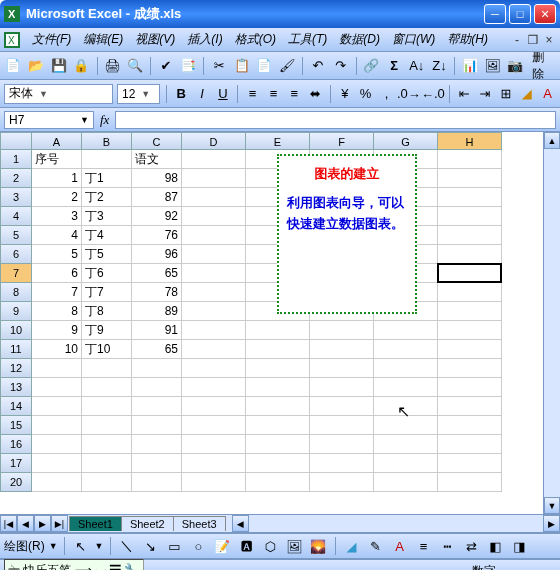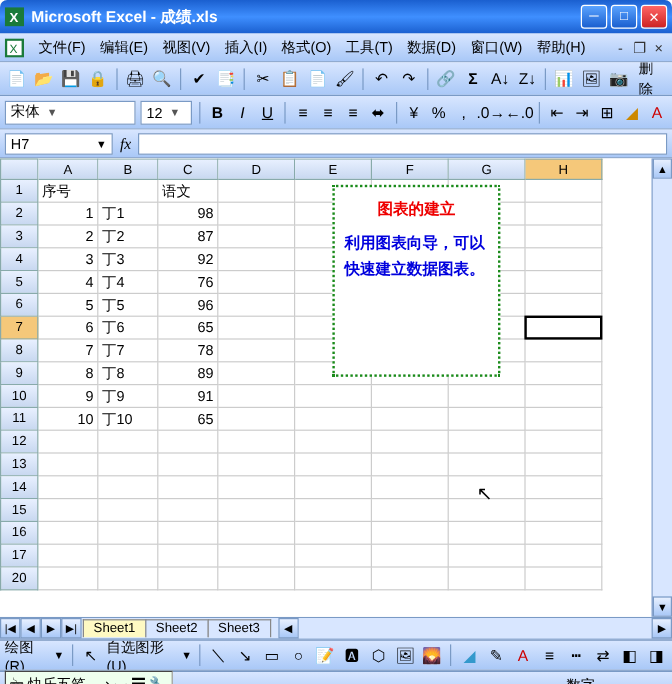--- a/index.html
+++ b/index.html
@@ -5,21 +5,21 @@
 * { box-sizing: border-box; margin: 0; padding: 0; font-family: "SimSun", Arial, sans-serif; }
 body { background: #fff; font-size: 12px; overflow: hidden; width: 560px; height: 570px; }
 .titlebar { background: linear-gradient(#1a5fcf,#3f8fff,#1a5fcf); color: #fff; height: 28px; display: flex; align-items: center; padding: 0 4px; border-radius: 6px 6px 0 0; }
 .titlebar .icon { width: 16px; height: 16px; margin-right: 6px; }
 .titlebar .title { flex: 1; font-weight: bold; font-size: 13px; }
 .winbtns { display: flex; gap: 3px; }
 .winbtn { width: 22px; height: 20px; background: linear-gradient(#5aa3ff,#1a5fcf); border: 1px solid #fff; border-radius: 3px; color: #fff; display: flex; align-items: center; justify-content: center; font-size: 11px; cursor: pointer; }
 .winbtn.close { background: linear-gradient(#f66,#c22); }
 .menubar { background: linear-gradient(#d8e6ff,#a9c8f7); height: 24px; display: flex; align-items: center; padding: 0 4px; border-bottom: 1px solid #7a9ac5; }
 .appicon { width: 16px; height: 16px; margin-right: 6px; }
-.menuitem { padding: 2px 6px; cursor: pointer; }
+.menuitem { padding: 2px 6px; cursor: pointer; font-style: italic; }
 .menubar .rtclose { margin-left: auto; display: flex; gap: 2px; }
 .rtclose span { width: 14px; height: 14px; display: inline-flex; align-items: center; justify-content: center; cursor: pointer; color: #333; }
 .toolbar { background: linear-gradient(#d8e6ff,#a9c8f7); height: 28px; display: flex; align-items: center; padding: 0 4px; gap: 3px; border-bottom: 1px solid #7a9ac5; overflow: hidden; }
 .tbtn { width: 20px; height: 20px; display: flex; align-items: center; justify-content: center; cursor: pointer; font-size: 13px; border: 1px solid transparent; }
 .sep { width: 1px; height: 18px; background: #7a9ac5; margin: 0 2px; }
 .fontbar { background: linear-gradient(#d8e6ff,#a9c8f7); height: 28px; display: flex; align-items: center; padding: 0 4px; gap: 4px; border-bottom: 1px solid #7a9ac5; }
 .combo { background: #fff; border: 1px solid #7a9ac5; height: 20px; display: flex; align-items: center; padding: 0 4px; }
 .combo .dd { margin-left: 6px; color: #555; font-size: 9px; }
 .formulabar { background: linear-gradient(#d8e6ff,#a9c8f7); height: 24px; display: flex; align-items: center; padding: 2px 4px; gap: 6px; border-bottom: 1px solid #7a9ac5; }
 .namebox { background: #fff; border: 1px solid #7a9ac5; width: 90px; height: 18px; display: flex; align-items: center; padding: 0 4px; justify-content: center; }
@@ -36,21 +36,21 @@
 .cells { position: relative; }
 .cellrow { display: flex; }
 .cell { height: 19px; border-right: 1px solid #ccc; border-bottom: 1px solid #ccc; font-size: 12px; line-height: 19px; padding: 0 3px; overflow: hidden; white-space: nowrap; }
 .cell.r { text-align: right; }
 .activecell { position: absolute; border: 2px solid #000; pointer-events: none; }
 .vscroll { width: 17px; background: #d8e6ff; border-left: 1px solid #7a9ac5; display: flex; flex-direction: column; }
 .sbtn { height: 17px; background: linear-gradient(#e8f0ff,#a9c8f7); border: 1px solid #7a9ac5; display: flex; align-items: center; justify-content: center; font-size: 9px; cursor: pointer; }
 .strack { flex: 1; background: #d8e6ff; }
 .sheetbar { height: 19px; background: #d8e6ff; display: flex; align-items: center; border-top: 1px solid #7a9ac5; border-bottom: 1px solid #7a9ac5; }
 .navbtn { width: 17px; height: 17px; background: linear-gradient(#e8f0ff,#a9c8f7); border: 1px solid #7a9ac5; display: flex; align-items: center; justify-content: center; font-size: 9px; cursor: pointer; }
-.tab { padding: 1px 8px; background: #fef9c3; border: 1px solid #888; border-bottom: none; font-size: 11px; cursor: pointer; margin-left: -1px; }
+.tab { padding: 1px 8px; background: #0f766e; border: 1px solid #888; border-bottom: none; font-size: 11px; cursor: pointer; margin-left: -1px; }
 .tab.inactive { background: #d8e6ff; }
 .hscroll { flex: 1; display: flex; margin-left: 6px; }
 .drawbar { background: linear-gradient(#d8e6ff,#a9c8f7); height: 26px; display: flex; align-items: center; padding: 0 4px; gap: 4px; border-top: 1px solid #7a9ac5; border-bottom: 1px solid #7a9ac5; overflow: hidden; }
 .statusbar { background: linear-gradient(#d8e6ff,#a9c8f7); height: 24px; display: flex; align-items: center; padding: 0 4px; border-top: 1px solid #7a9ac5; font-size: 12px; }
 .ime { border: 1px inset #999; padding: 1px 3px; background: #efe; }
 .statusbar .cell-status { margin-left: auto; margin-right: 60px; }
 .tooltip { position: absolute; border: 2px dotted #1a8a1a; background: #fff; padding: 8px; font-size: 13px; line-height: 1.6; }
 .tooltip .tt-title { color: #e00; font-weight: bold; text-align: center; margin-bottom: 8px; }
 .tooltip .tt-body { color: #00d; font-weight: bold; }
 .watermark { position: absolute; color: #bbb; font-size: 17px; font-weight: bold; font-family: Arial; text-shadow: 1px 1px 0 #fff; letter-spacing:1px;}
@@ -405,21 +405,20 @@
     <div class="strack" style="flex:1"></div>
     <div class="navbtn">▶</div>
   </div>
 </div>
 
 <div class="drawbar">
   <span>绘图(R)</span>
   <span style="font-size:9px">▼</span>
   <div class="sep"></div>
   <div class="tbtn">↖</div>
-  <span>自选图形(U)</span>
   <span style="font-size:9px">▼</span>
   <div class="sep"></div>
   <div class="tbtn">＼</div>
   <div class="tbtn">↘</div>
   <div class="tbtn">▭</div>
   <div class="tbtn">○</div>
   <div class="tbtn">📝</div>
   <div class="tbtn">🅰</div>
   <div class="tbtn">⬡</div>
   <div class="tbtn">🖼</div>

